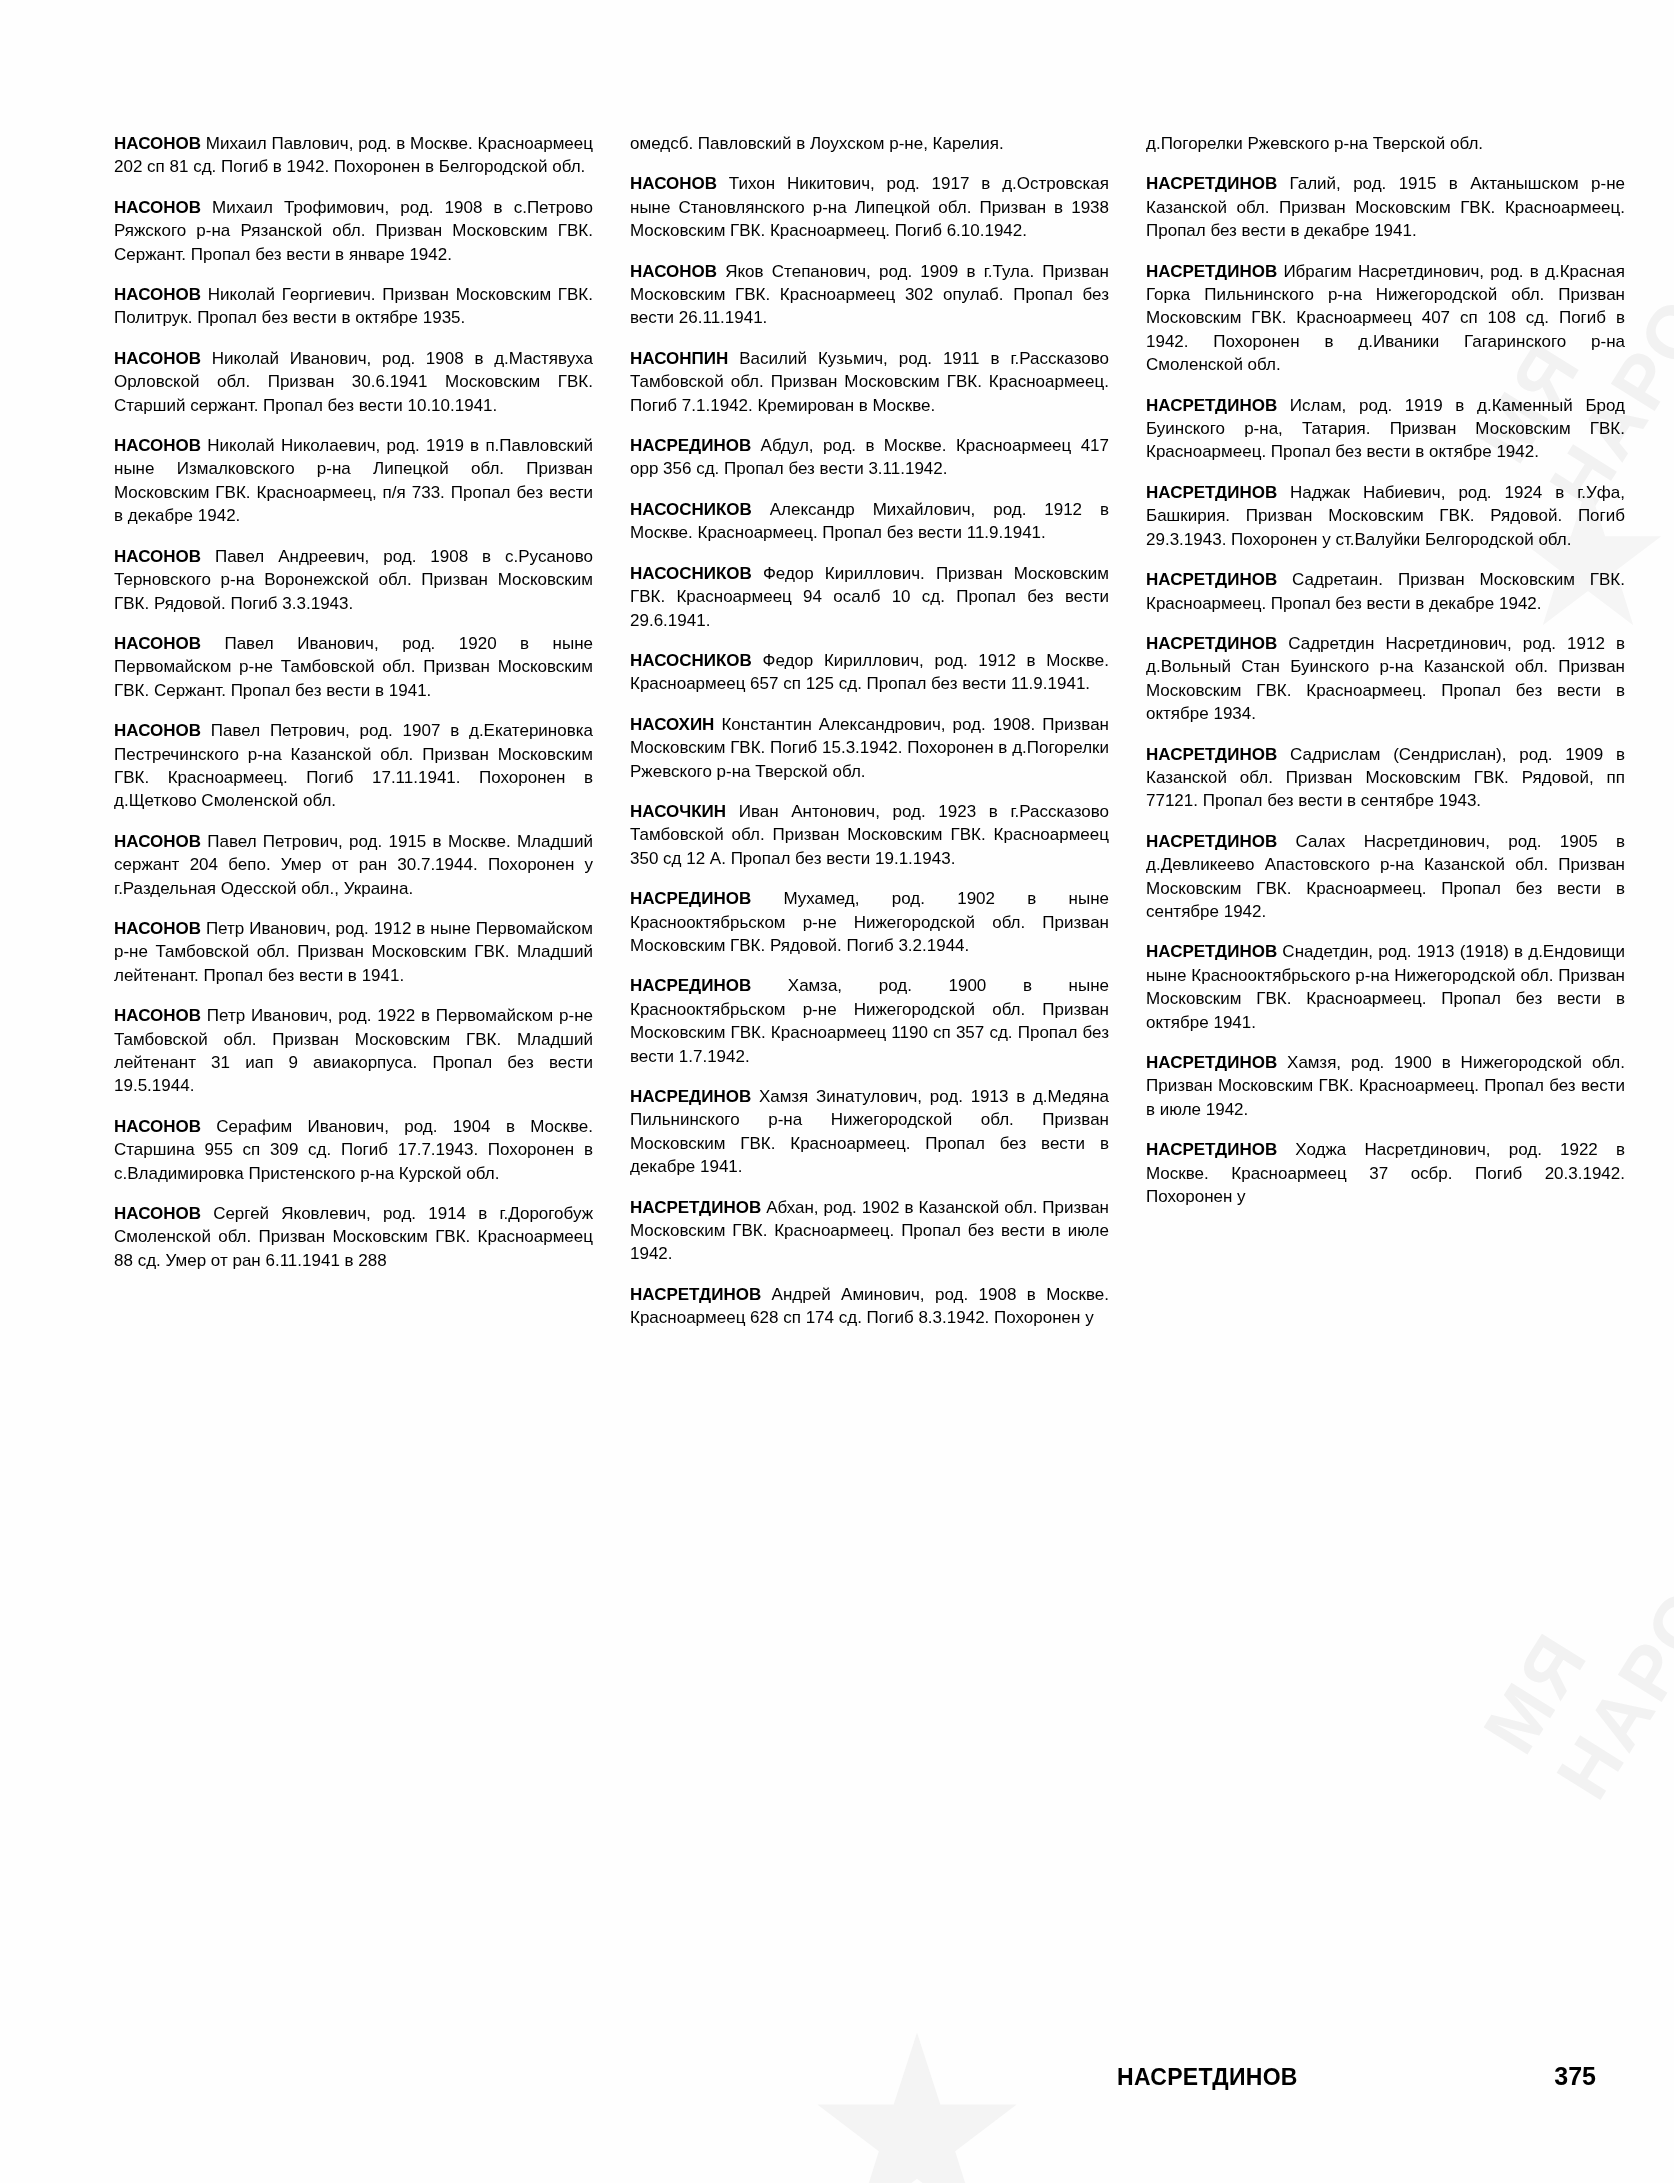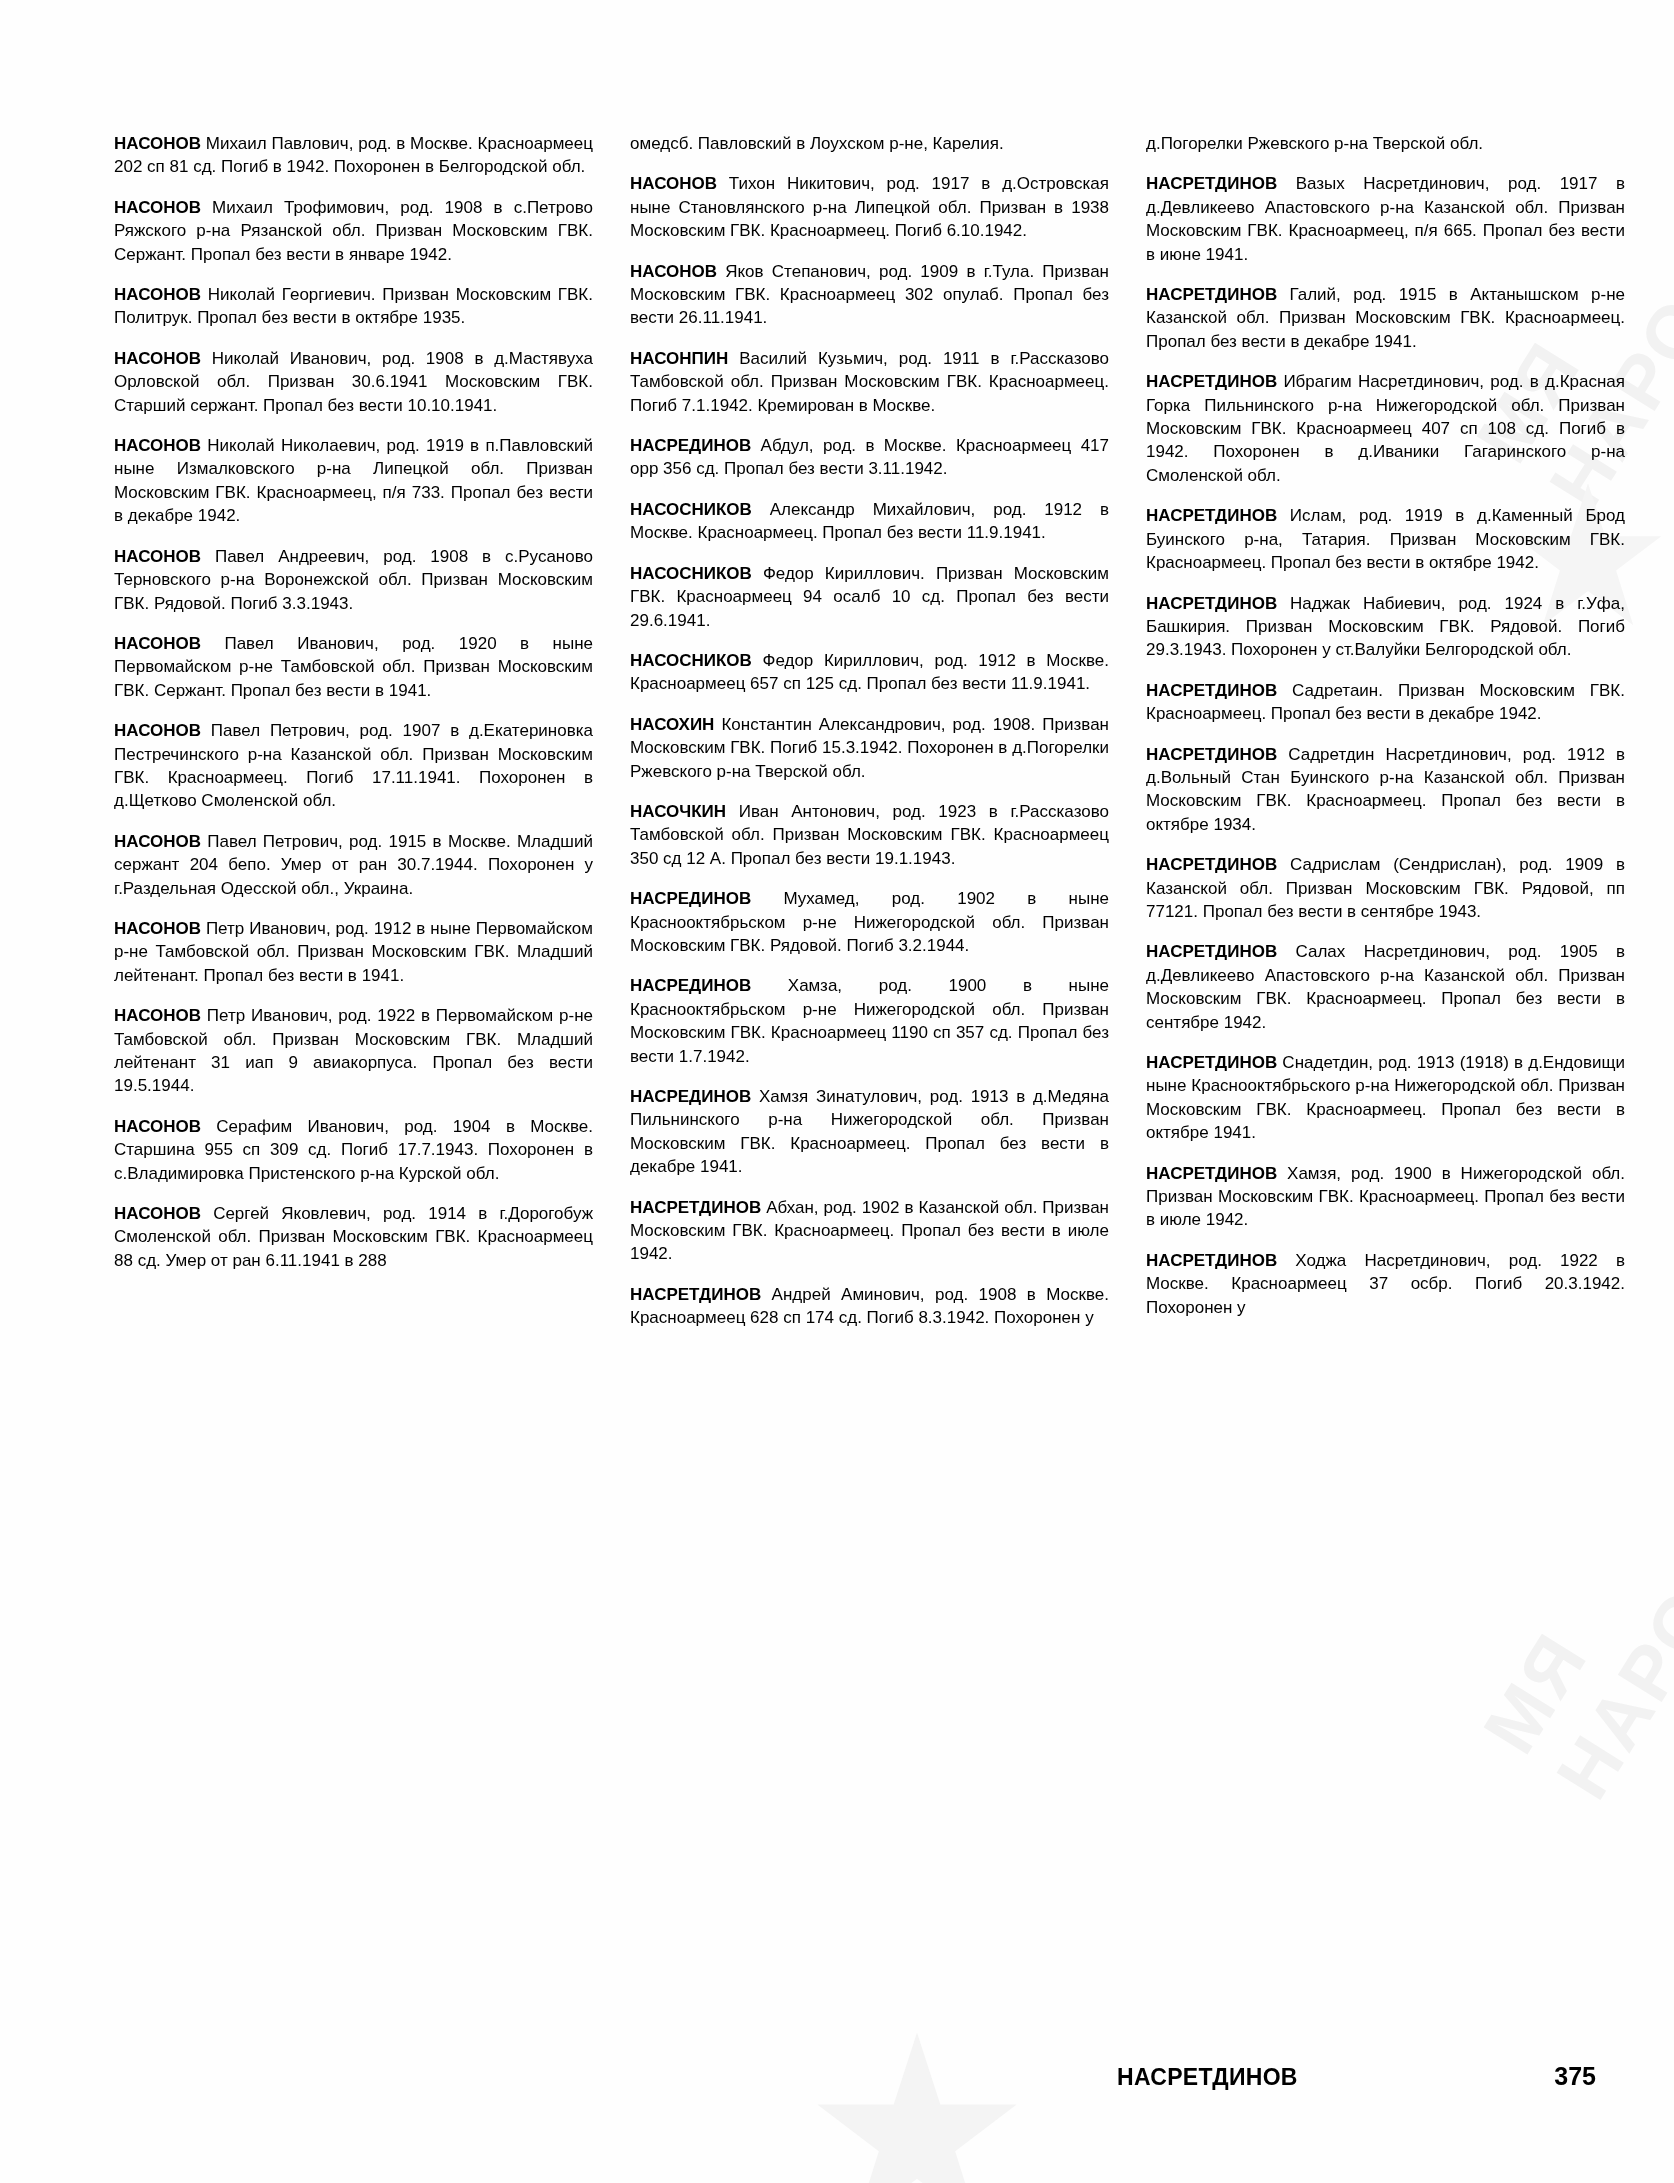--- a/index.html
+++ b/index.html
@@ -133,21 +133,20 @@
       <p class="entry"><span class="surname">НАСОЧКИН</span><span> Иван Антонович, род. 1923 в г.Рассказово Тамбовской обл. Призван Московским ГВК. Красноармеец 350 сд 12 А. Пропал без вести 19.1.1943.</span></p>
       <p class="entry"><span class="surname">НАСРЕДИНОВ</span><span> Мухамед, род. 1902 в ныне Краснооктябрьском р-не Нижегородской обл. Призван Московским ГВК. Рядовой. Погиб 3.2.1944.</span></p>
       <p class="entry"><span class="surname">НАСРЕДИНОВ</span><span> Хамза, род. 1900 в ныне Краснооктябрьском р-не Нижегородской обл. Призван Московским ГВК. Красноармеец 1190 сп 357 сд. Пропал без вести 1.7.1942.</span></p>
       <p class="entry"><span class="surname">НАСРЕДИНОВ</span><span> Хамзя Зинатулович, род. 1913 в д.Медяна Пильнинского р-на Нижегородской обл. Призван Московским ГВК. Красноармеец. Пропал без вести в декабре 1941.</span></p>
       <p class="entry"><span class="surname">НАСРЕТДИНОВ</span><span> Абхан, род. 1902 в Казанской обл. Призван Московским ГВК. Красноармеец. Пропал без вести в июле 1942.</span></p>
       <p class="entry"><span class="surname">НАСРЕТДИНОВ</span><span> Андрей Аминович, род. 1908 в Москве. Красноармеец 628 сп 174 сд. Погиб 8.3.1942. Похоронен у</span></p>
     </div>
 
     <div class="col">
       <p class="entry"><span class="surname"></span><span>д.Погорелки Ржевского р-на Тверской обл.</span></p>
-      <p class="entry"><span class="surname">НАСРЕТДИНОВ</span><span> Вазых Насретдинович, род. 1917 в д.Девликеево Апастовского р-на Казанской обл. Призван Московским ГВК. Красноармеец, п/я 665. Пропал без вести в июне 1941.</span></p>
       <p class="entry"><span class="surname">НАСРЕТДИНОВ</span><span> Галий, род. 1915 в Актанышском р-не Казанской обл. Призван Московским ГВК. Красноармеец. Пропал без вести в декабре 1941.</span></p>
       <p class="entry"><span class="surname">НАСРЕТДИНОВ</span><span> Ибрагим Насретдинович, род. в д.Красная Горка Пильнинского р-на Нижегородской обл. Призван Московским ГВК. Красноармеец 407 сп 108 сд. Погиб в 1942. Похоронен в д.Иваники Гагаринского р-на Смоленской обл.</span></p>
       <p class="entry"><span class="surname">НАСРЕТДИНОВ</span><span> Ислам, род. 1919 в д.Каменный Брод Буинского р-на, Татария. Призван Московским ГВК. Красноармеец. Пропал без вести в октябре 1942.</span></p>
       <p class="entry"><span class="surname">НАСРЕТДИНОВ</span><span> Наджак Набиевич, род. 1924 в г.Уфа, Башкирия. Призван Московским ГВК. Рядовой. Погиб 29.3.1943. Похоронен у ст.Валуйки Белгородской обл.</span></p>
       <p class="entry"><span class="surname">НАСРЕТДИНОВ</span><span> Садретаин. Призван Московским ГВК. Красноармеец. Пропал без вести в декабре 1942.</span></p>
       <p class="entry"><span class="surname">НАСРЕТДИНОВ</span><span> Садретдин Насретдинович, род. 1912 в д.Вольный Стан Буинского р-на Казанской обл. Призван Московским ГВК. Красноармеец. Пропал без вести в октябре 1934.</span></p>
       <p class="entry"><span class="surname">НАСРЕТДИНОВ</span><span> Садрислам (Сендрислан), род. 1909 в Казанской обл. Призван Московским ГВК. Рядовой, пп 77121. Пропал без вести в сентябре 1943.</span></p>
       <p class="entry"><span class="surname">НАСРЕТДИНОВ</span><span> Салах Насретдинович, род. 1905 в д.Девликеево Апастовского р-на Казанской обл. Призван Московским ГВК. Красноармеец. Пропал без вести в сентябре 1942.</span></p>
       <p class="entry"><span class="surname">НАСРЕТДИНОВ</span><span> Снадетдин, род. 1913 (1918) в д.Ендовищи ныне Краснооктябрьского р-на Нижегородской обл. Призван Московским ГВК. Красноармеец. Пропал без вести в октябре 1941.</span></p>
       <p class="entry"><span class="surname">НАСРЕТДИНОВ</span><span> Хамзя, род. 1900 в Нижегородской обл. Призван Московским ГВК. Красноармеец. Пропал без вести в июле 1942.</span></p>

